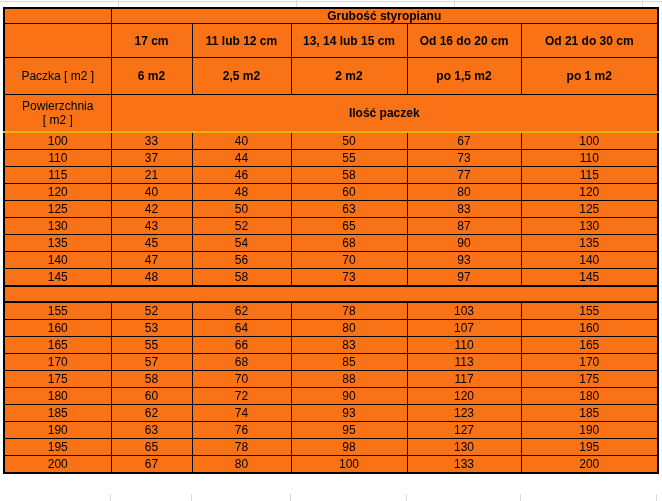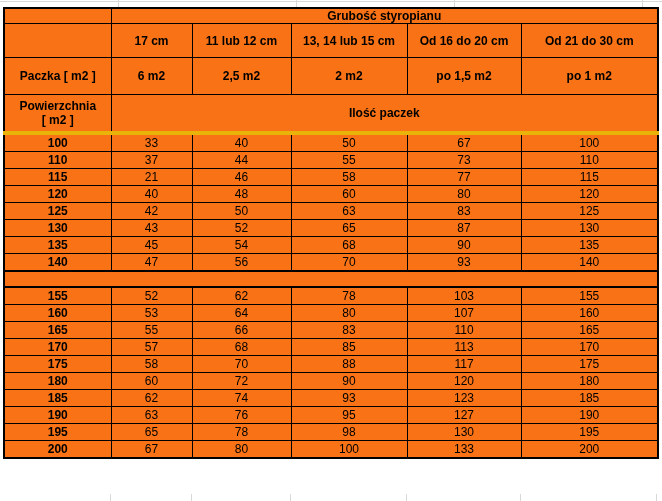--- a/index.html
+++ b/index.html
@@ -32,23 +32,23 @@
     font-size: 12px;
     line-height: 14px;
     color: #000000;
     white-space: nowrap;
     overflow: hidden;
   }
   thead td { font-weight: bold; }
   tr.r1 td { height: 14px; }
   tr.r2 td { height: 33px; }
   tr.r3 td { height: 36px; }
-  tr.r4 td { height: 36px; border-bottom: 4px solid #eab308; margin-left: 16px; }
+  tr.r4 td { height: 36px; border-bottom: 2px solid #eab308; margin-left: 16px; }
   tbody td { height: 16px; }
-  td.row-label { font-weight: bold; }
+  td.row-label { font-weight: normal; }
   tr.gap-row td {
     height: 14px;
     border-top: 2px solid #000000;
     border-bottom: 2px solid #000000;
   }
 </style>
 </head>
 <body>
 
 <div class="screen">
@@ -155,20 +155,28 @@
           <td>135</td>
         </tr>
         <tr>
           <td class="row-label">140</td>
           <td>47</td>
           <td>56</td>
           <td>70</td>
           <td>93</td>
           <td>140</td>
         </tr>
+        <tr>
+          <td class="row-label">145</td>
+          <td>48</td>
+          <td>58</td>
+          <td>73</td>
+          <td>97</td>
+          <td>145</td>
+        </tr>
         <tr class="gap-row">
           <td colspan="6"></td>
         </tr>
         <tr>
           <td class="row-label">155</td>
           <td>52</td>
           <td>62</td>
           <td>78</td>
           <td>103</td>
           <td>155</td>

